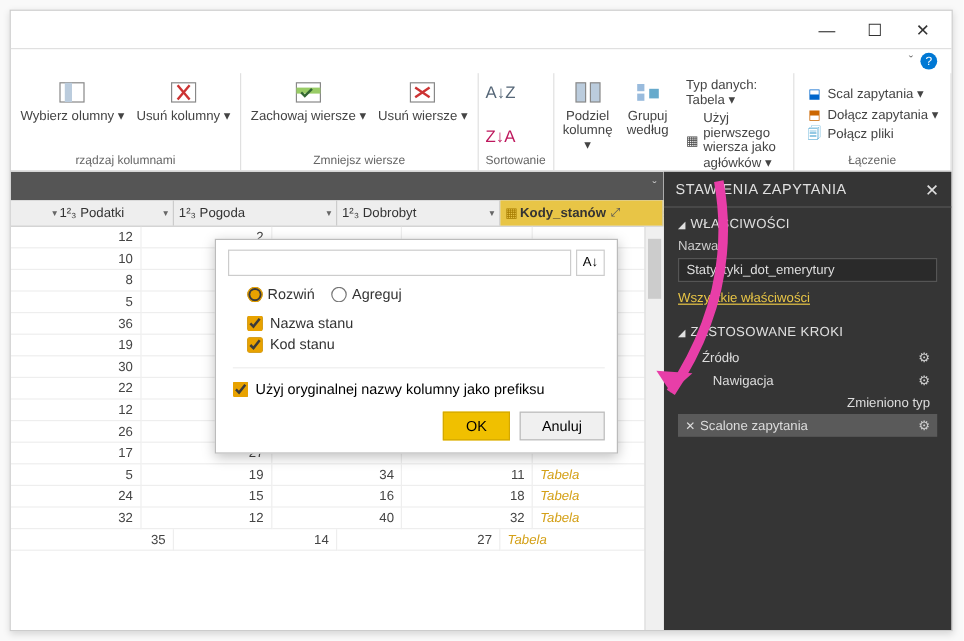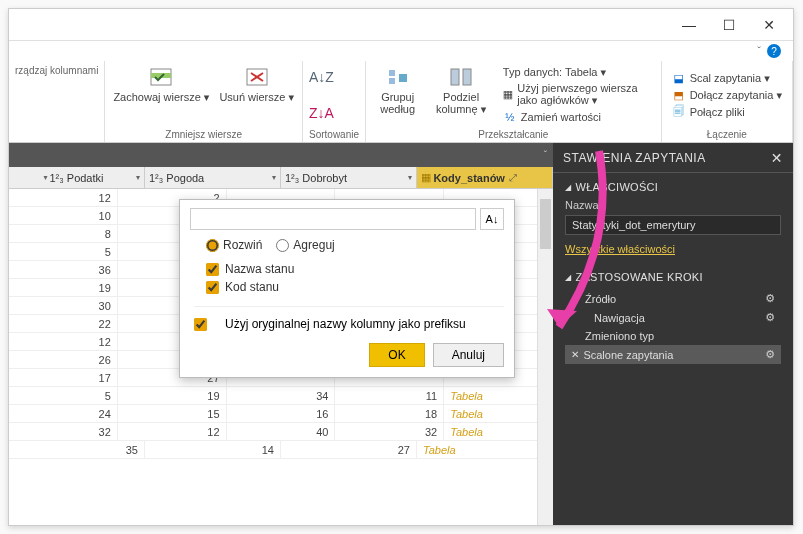--- a/index.html
+++ b/index.html
@@ -36,34 +36,34 @@
 .data-cell.hilite { color: #d4a017; font-style: italic; }
 .side-panel { width: 240px; background: #353535; color: #e0e0e0; display: flex; flex-direction: column; font-size: 11px; }
 .side-header { height: 30px; display: flex; align-items: center; padding: 0 10px; font-size: 12px; letter-spacing: 0.5px; border-bottom: 1px solid #555; }
 .side-header .close-x { margin-left: auto; font-size: 14px; }
 .side-section { padding: 8px 12px; }
 .side-section .sec-title { display: flex; align-items: center; gap: 4px; font-size: 11px; letter-spacing: 0.3px; margin-bottom: 6px; }
 .side-section .tri { font-size: 8px; }
 .name-field { background: #2a2a2a; border: 1px solid #555; padding: 3px 6px; font-size: 11px; color: #ddd; margin-top: 4px; }
 .link-text { color: #e8c546; text-decoration: underline; font-size: 11px; margin-top: 8px; display: inline-block; }
 .steps-list { margin-top: 4px; }
-.step-item { display: flex; align-items: center; padding: 3px 6px; font-size: 11px; color: #ddd; }
+.step-item { display: flex; align-items: center; padding: 3px 6px; font-size: 11px; color: #ddd; justify-content: flex-end; }
 .step-item .gear { margin-left: auto; font-size: 11px; color: #ccc; }
 .step-item.selected { background: #5a5a5a; }
 .step-item .xmark { margin-right: 4px; font-size: 10px; }
 .expand-popup { position: absolute; top: 56px; left: 170px; width: 336px; background: #fff; border: 1px solid #bbb; box-shadow: 0 3px 10px rgba(0,0,0,0.25); z-index: 50; font-size: 12px; padding: 8px 10px 10px 10px; }
 .expand-popup .search-row { display: flex; gap: 4px; margin-bottom: 8px; }
 .expand-popup .search-row input { flex: 1; border: 1px solid #ccc; padding: 3px 6px; font-size: 12px; }
 .expand-popup .sort-btn { width: 24px; border: 1px solid #ccc; display: flex; align-items: center; justify-content: center; font-size: 11px; }
 .expand-popup .radio-row { display: flex; gap: 14px; margin: 6px 0 8px 16px; font-size: 12px; color: #333; }
 .expand-popup .radio-row label { display: flex; align-items: center; gap: 4px; }
 .expand-popup .cb-list { margin: 4px 0 10px 16px; }
 .expand-popup .cb-item { display: flex; align-items: center; gap: 6px; padding: 2px 0; font-size: 12px; color: #333; }
 .expand-popup .cb-item input[type=checkbox] { accent-color: #e8a200; }
-.expand-popup .prefix-row { display: flex; align-items: center; gap: 18px; margin: 10px 0 12px 4px; font-size: 12px; border-top: 1px solid #eee; padding-top: 10px; }
+.expand-popup .prefix-row { display: flex; align-items: center; gap: 6px; margin: 10px 0 12px 4px; font-size: 12px; border-top: 1px solid #eee; padding-top: 10px; }
 .expand-popup .btn-row { display: flex; justify-content: flex-end; gap: 8px; }
 .expand-popup .btn { padding: 4px 18px; font-size: 12px; border: 1px solid #bbb; background: #f0f0f0; }
 .expand-popup .btn.primary { background: #f0c000; border-color: #d4a800; }
 .arrow-annot { position: absolute; top: 4px; left: 410px; width: 210px; height: 200px; z-index: 100; pointer-events: none; }
 .scrollbar-v { position: absolute; right: 0; top: 46px; bottom: 0; width: 16px; background: #f0f0f0; border-left: 1px solid #ddd; }
 .scrollbar-v .thumb { position: absolute; top: 10px; left: 2px; right: 2px; height: 50px; background: #ccc; }
 </style>
 </head>
 <body>
 
@@ -75,20 +75,43 @@
     <div class="win-btn">✕</div>
   </div>
 
   <div class="help-row">
     <span class="icon">ˇ</span>
     <span class="help-circle">?</span>
   </div>
 
   <div class="ribbon">
     <div class="ribbon-group">
+      <div class="buttons">
+        <div class="ribbon-btn">
+          <div class="icon-box">
+              <svg width="22" height="18">
+                <rect x="1" y="1" width="20" height="16" fill="none" stroke="#888"></rect>
+                <rect x="5" y="1" width="6" height="16" fill="#bcd"></rect>
+              </svg>
+            </div>
+          <div class="label">Wybierz
+olumny ▾</div>
+        </div>
+        <div class="ribbon-btn">
+          <div class="icon-box">
+              <svg width="22" height="18">
+                <rect x="1" y="1" width="20" height="16" fill="none" stroke="#888"></rect>
+                <line x1="6" y1="3" x2="16" y2="15" stroke="#c33" stroke-width="2"></line>
+                <line x1="16" y1="3" x2="6" y2="15" stroke="#c33" stroke-width="2"></line>
+              </svg>
+            </div>
+          <div class="label">Usuń
+kolumny ▾</div>
+        </div>
+      </div>
       <div class="group-label">rządzaj kolumnami</div>
     </div>
 
     <div class="ribbon-group">
       <div class="buttons">
         <div class="ribbon-btn">
           <div class="icon-box">
               <svg width="22" height="18">
                 <rect x="1" y="1" width="20" height="16" fill="none" stroke="#888"></rect>
                 <rect x="1" y="5" width="20" height="5" fill="#9c6"></rect>
@@ -119,37 +142,37 @@
         <span style="font-size:14px;color:#be185d">Z↓A</span>
       </div>
       <div class="group-label">Sortowanie</div>
     </div>
 
     <div class="ribbon-group" style="flex:1.3">
       <div class="buttons" style="align-items:stretch">
         <div class="ribbon-btn">
           <div class="icon-box">
               <svg width="22" height="18">
+                <rect x="1" y="1" width="8" height="16" fill="#bcd" stroke="#888"></rect>
+                <rect x="13" y="1" width="8" height="16" fill="#bcd" stroke="#888"></rect>
+              </svg>
+            </div>
+          <div class="label">Podziel
+kolumnę ▾</div>
+        </div>
+        <div class="ribbon-btn">
+          <div class="icon-box">
+              <svg width="22" height="18">
                 <rect x="2" y="2" width="6" height="6" fill="#9bd"></rect>
                 <rect x="2" y="10" width="6" height="6" fill="#9bd"></rect>
                 <rect x="12" y="6" width="8" height="8" fill="#6ac"></rect>
               </svg>
             </div>
           <div class="label">Grupuj
 według</div>
-        </div>
-        <div class="ribbon-btn">
-          <div class="icon-box">
-              <svg width="22" height="18">
-                <rect x="1" y="1" width="8" height="16" fill="#bcd" stroke="#888"></rect>
-                <rect x="13" y="1" width="8" height="16" fill="#bcd" stroke="#888"></rect>
-              </svg>
-            </div>
-          <div class="label">Podziel
-kolumnę ▾</div>
         </div>
         <div class="ribbon-vert">
           <div class="line">Typ danych: Tabela ▾</div>
           <div class="line">
             <span class="sm-icon">▦</span>
             <span>Użyj pierwszego wiersza jako   agłówków ▾</span>
           </div>
           <div class="line">
             <span class="sm-icon" style="color:#06c">½</span>
             <span>Zamień wartości</span>

